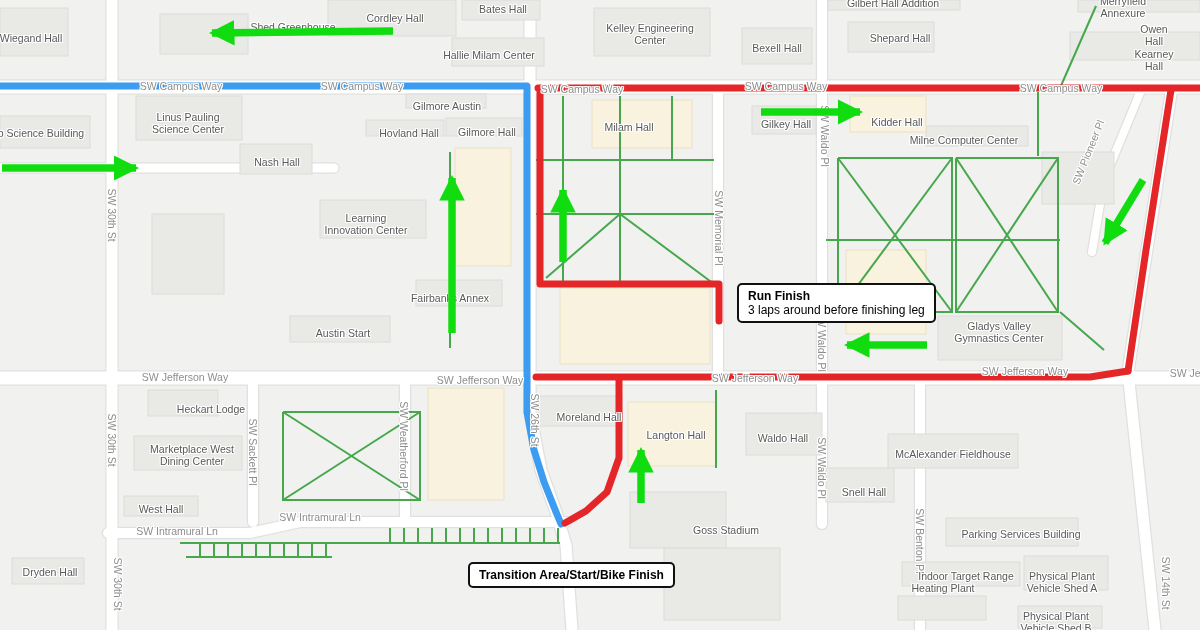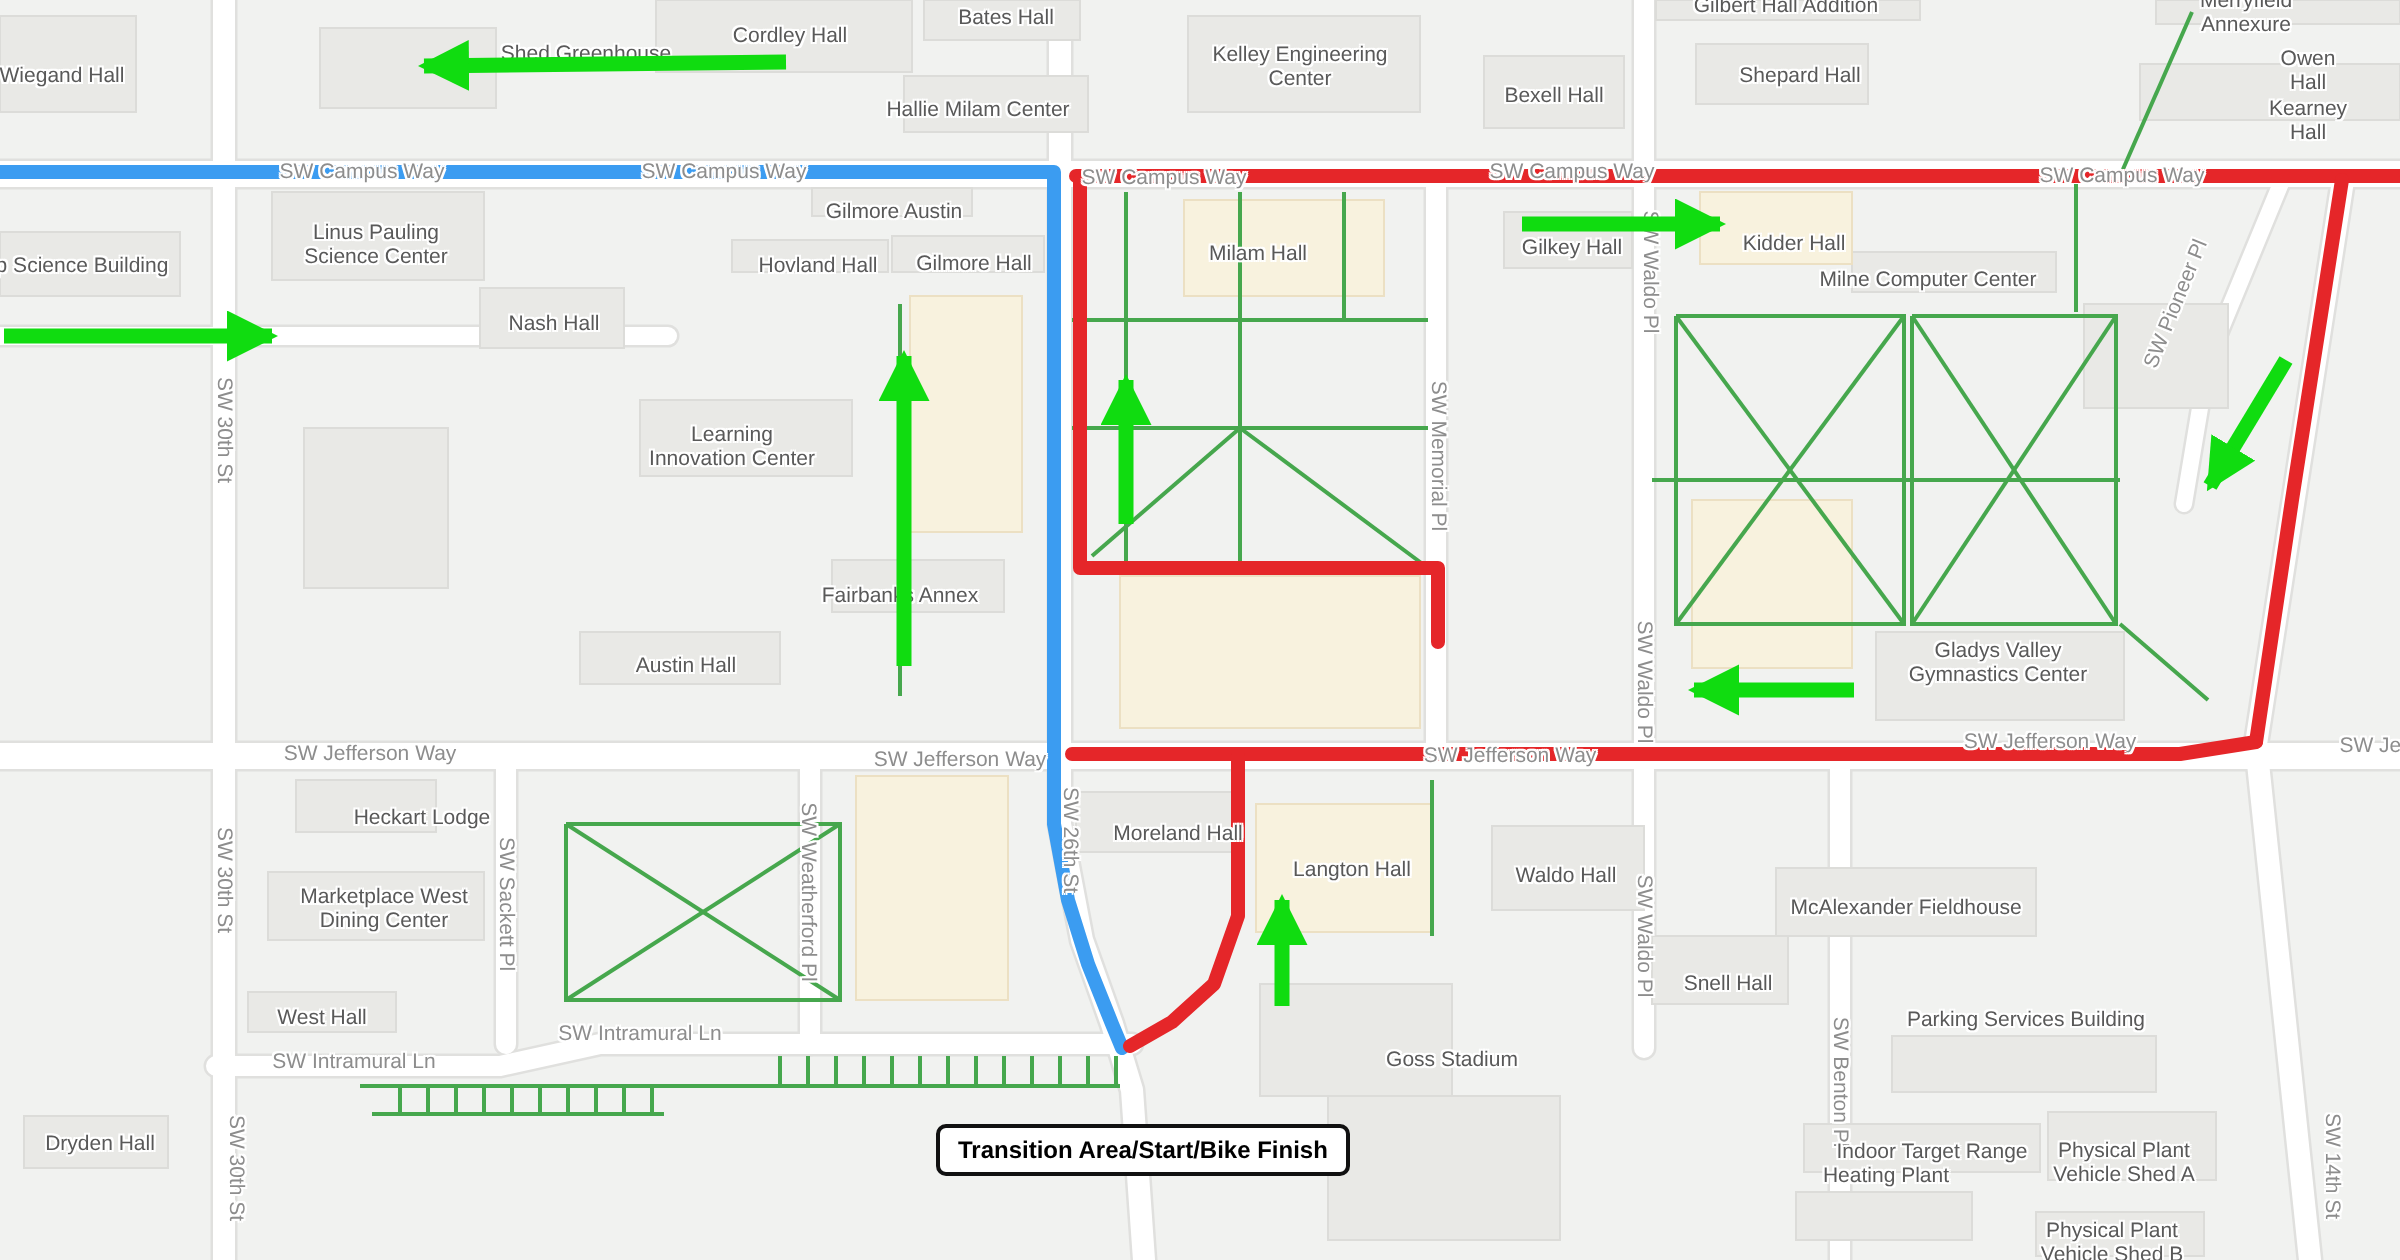--- a/index.html
+++ b/index.html
@@ -213,35 +213,35 @@
       <div class="building-label" style="left: 409px; top: 133px; transform: translate(-50%, -50%);">Hovland Hall</div>
       <div class="building-label" style="left: 487px; top: 132px; transform: translate(-50%, -50%);">Gilmore Hall</div>
       <div class="building-label" style="left: 277px; top: 162px; transform: translate(-50%, -50%);">Nash Hall</div>
       <div class="building-label" style="left: 629px; top: 127px; transform: translate(-50%, -50%);">Milam Hall</div>
       <div class="building-label" style="left: 786px; top: 124px; transform: translate(-50%, -50%);">Gilkey Hall</div>
       <div class="building-label" style="left: 897px; top: 122px; transform: translate(-50%, -50%);">Kidder Hall</div>
       <div class="building-label" style="left: 964px; top: 140px; transform: translate(-50%, -50%);">Milne Computer Center</div>
       <div class="building-label" style="left: 366px; top: 224px; transform: translate(-50%, -50%);">Learning
 Innovation Center</div>
       <div class="building-label" style="left: 450px; top: 298px; transform: translate(-50%, -50%);">Fairbanks Annex</div>
-      <div class="building-label" style="left: 343px; top: 333px; transform: translate(-50%, -50%);">Austin Hall</div>
+      <div class="building-label" style="left: 343px; top: 333px; transform: translate(-50%, -50%);">Austin Start</div>
       <div class="building-label" style="left: 999px; top: 332px; transform: translate(-50%, -50%);">Gladys Valley
 Gymnastics Center</div>
       <div class="building-label" style="left: 211px; top: 409px; transform: translate(-50%, -50%);">Heckart Lodge</div>
       <div class="building-label" style="left: 192px; top: 455px; transform: translate(-50%, -50%);">Marketplace West
 Dining Center</div>
       <div class="building-label" style="left: 161px; top: 509px; transform: translate(-50%, -50%);">West Hall</div>
       <div class="building-label" style="left: 50px; top: 572px; transform: translate(-50%, -50%);">Dryden Hall</div>
       <div class="building-label" style="left: 589px; top: 417px; transform: translate(-50%, -50%);">Moreland Hall</div>
       <div class="building-label" style="left: 676px; top: 435px; transform: translate(-50%, -50%);">Langton Hall</div>
       <div class="building-label" style="left: 783px; top: 438px; transform: translate(-50%, -50%);">Waldo Hall</div>
       <div class="building-label" style="left: 864px; top: 492px; transform: translate(-50%, -50%); text-align: right;">Snell Hall</div>
       <div class="building-label" style="left: 953px; top: 454px; transform: translate(-50%, -50%);">McAlexander Fieldhouse</div>
       <div class="building-label" style="left: 726px; top: 530px; transform: translate(-50%, -50%);">Goss Stadium</div>
-      <div class="building-label" style="left: 1013px; top: 510px; transform: translate(-50%, -50%);">Parking Services Building</div>
+      <div class="building-label" style="left: 1013px; top: 534px; transform: translate(-50%, -50%); padding-left: 16px;">Parking Services Building</div>
       <div class="building-label" style="left: 966px; top: 576px; transform: translate(-50%, -50%);">Indoor Target Range</div>
       <div class="building-label" style="left: 1062px; top: 582px; transform: translate(-50%, -50%);">Physical Plant
 Vehicle Shed A</div>
       <div class="building-label" style="left: 943px; top: 588px; transform: translate(-50%, -50%); text-align: right;">Heating Plant</div>
       <div class="building-label" style="left: 1056px; top: 622px; transform: translate(-50%, -50%);">Physical Plant
 Vehicle Shed B</div>
     </div>
 
   <svg id="arrows-svg" width="1200" height="630" style="pointer-events:none">
     <defs>
@@ -252,18 +252,22 @@
   <line x1="393" y1="31" x2="212" y2="33" stroke="#10dc10" stroke-width="7.5" marker-end="url(#arrow-head)"></line>
       <line x1="2" y1="168" x2="136" y2="168" stroke="#10dc10" stroke-width="7.5" marker-end="url(#arrow-head)"></line>
       <line x1="452" y1="333" x2="452" y2="178" stroke="#10dc10" stroke-width="7.5" marker-end="url(#arrow-head)"></line>
       <line x1="563" y1="262" x2="563" y2="190" stroke="#10dc10" stroke-width="7.5" marker-end="url(#arrow-head)"></line>
       <line x1="761" y1="112" x2="860" y2="112" stroke="#10dc10" stroke-width="7.5" marker-end="url(#arrow-head)"></line>
       <line x1="1143" y1="180" x2="1105" y2="243" stroke="#10dc10" stroke-width="7.5" marker-end="url(#arrow-head)"></line>
       <line x1="927" y1="345" x2="847" y2="345" stroke="#10dc10" stroke-width="7.5" marker-end="url(#arrow-head)"></line>
       <line x1="641" y1="503" x2="641" y2="450" stroke="#10dc10" stroke-width="7.5" marker-end="url(#arrow-head)"></line>
     </svg>
 
+  <div id="run-finish-callout" class="callout" style="left: 737px; top: 283px;">
+    <div class="t">Run Finish</div>
+    <div>3 laps around before finishing leg</div>
+  </div>
 
   <div id="transition-callout" class="callout" style="left: 468px; top: 562px;">
     <div class="t">Transition Area/Start/Bike Finish</div>
   </div>
 
 </div>
 
 </body></html>

